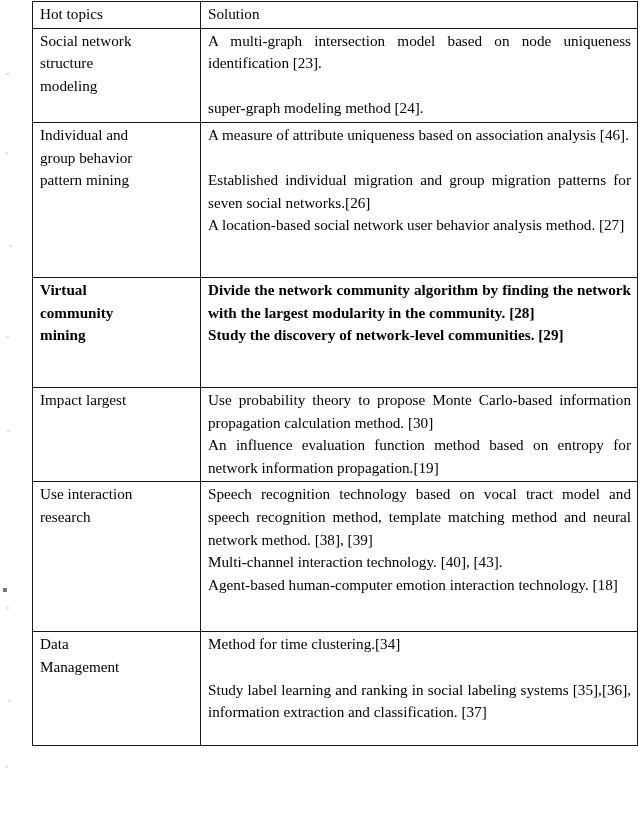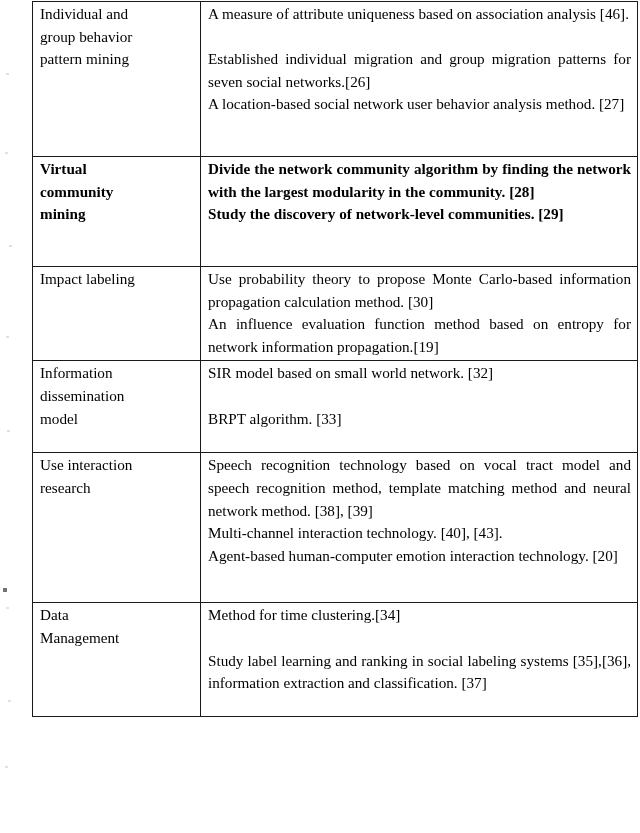--- a/index.html
+++ b/index.html
@@ -94,21 +94,48 @@
   <div class="speck" style="left:6px;  top:607px;"></div>
   <div class="speck" style="left:8px;  top:700px;"></div>
   <div class="speck" style="left:5px;  top:766px;"></div>
 
   <table class="hot-table">
     <colgroup>
       <col class="c-topic">
       <col class="c-sol">
     </colgroup>
     <tbody>
-
+      <tr class="r-head hdr">
+        <td>
+          <div class="cell-topic">
+            <p>Hot topics</p>
+          </div>
+        </td>
+        <td>
+          <div class="cell-sol">
+            <p>Solution</p>
+          </div>
+        </td>
+      </tr>
+
+      <tr class="r-1">
+        <td>
+          <div class="cell-topic">
+            <p class="j">Social network</p>
+            <p>structure</p>
+            <p>modeling</p>
+          </div>
+        </td>
+        <td>
+          <div class="cell-sol">
+            <p>A multi-graph intersection model based on node uniqueness identification [23].</p>
+            <p class="gap">super-graph modeling method [24].</p>
+          </div>
+        </td>
+      </tr>
 
       <tr class="r-2">
         <td>
           <div class="cell-topic">
             <p class="j">Individual and</p>
             <p class="j">group behavior</p>
             <p>pattern mining</p>
           </div>
         </td>
         <td>
@@ -132,59 +159,44 @@
           <div class="cell-sol">
             <p>Divide the network community algorithm by finding the network with the largest modularity in the community. [28]</p>
             <p>Study the discovery of network-level communities. [29]</p>
           </div>
         </td>
       </tr>
 
       <tr class="r-4">
         <td>
           <div class="cell-topic">
-            <p>Impact labeling</p>
+            <p>Impact largest</p>
           </div>
         </td>
         <td>
           <div class="cell-sol">
             <p>Use probability theory to propose Monte Carlo-based information propagation calculation method. [30]</p>
             <p>An influence evaluation function method based on entropy for network information propagation.[19]</p>
           </div>
         </td>
       </tr>
 
-      <tr class="r-5">
-        <td>
-          <div class="cell-topic">
-            <p>Information</p>
-            <p>dissemination</p>
-            <p>model</p>
-          </div>
-        </td>
-        <td>
-          <div class="cell-sol">
-            <p>SIR model based on small world network. [32]</p>
-            <p class="gap">BRPT algorithm. [33]</p>
-          </div>
-        </td>
-      </tr>
 
       <tr class="r-6">
         <td>
           <div class="cell-topic">
             <p class="j">Use interaction</p>
             <p>research</p>
           </div>
         </td>
         <td>
           <div class="cell-sol">
             <p>Speech recognition technology based on vocal tract model and speech recognition method, template matching method and neural network method. [38], [39]</p>
             <p>Multi-channel interaction technology. [40], [43].</p>
-            <p>Agent-based human-computer emotion interaction technology. [20]</p>
+            <p>Agent-based human-computer emotion interaction technology. [18]</p>
           </div>
         </td>
       </tr>
 
       <tr class="r-7">
         <td>
           <div class="cell-topic">
             <p>Data</p>
             <p>Management</p>
           </div>

